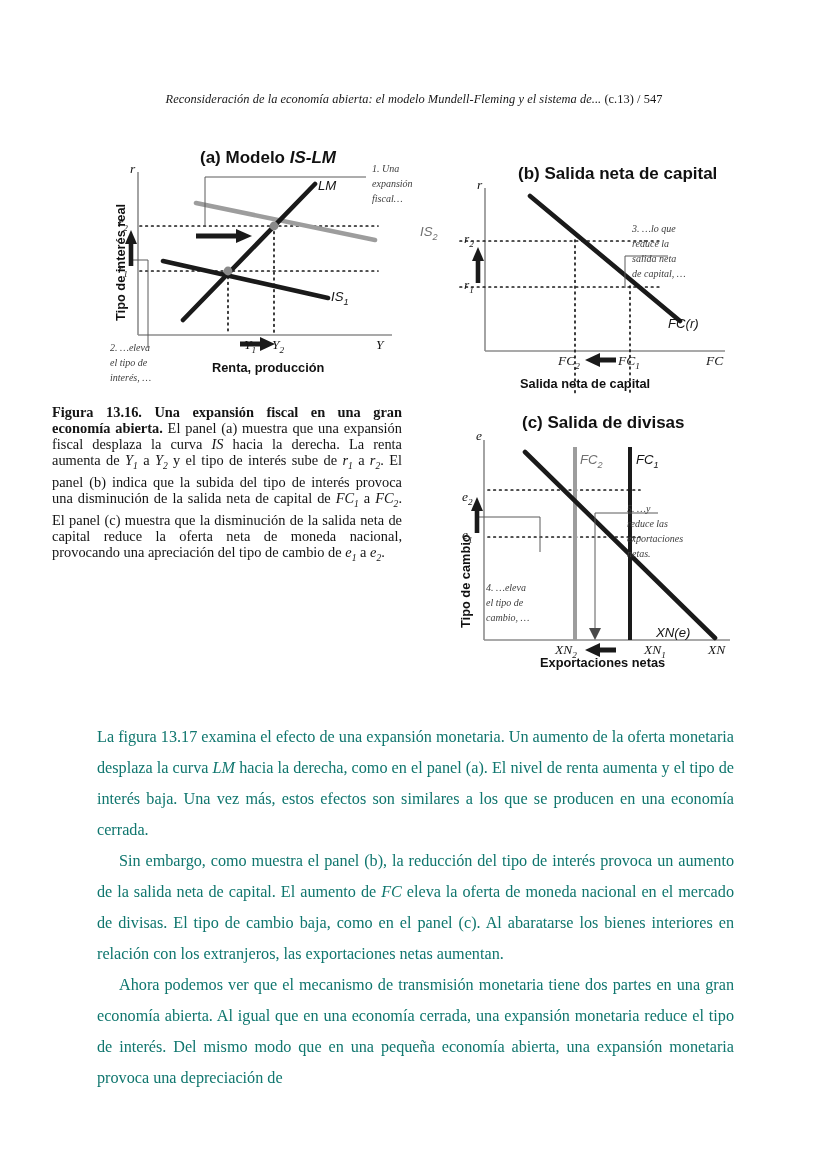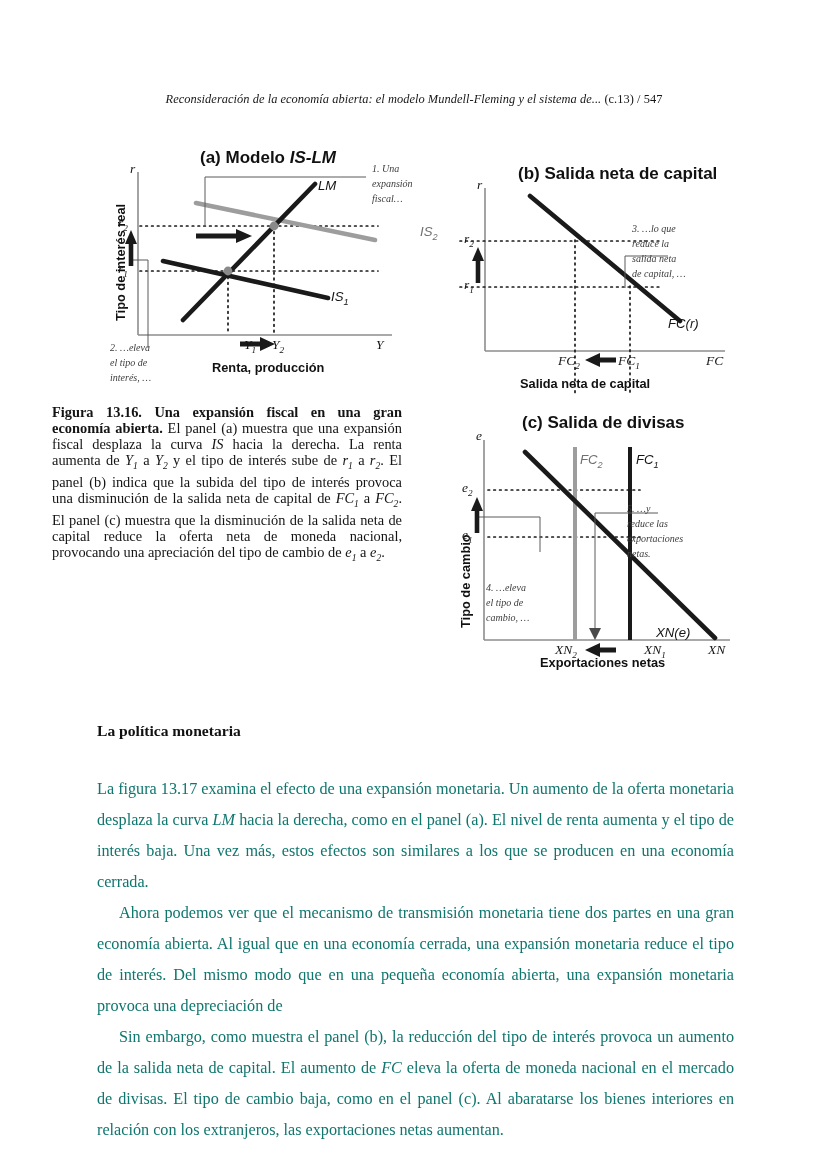--- a/index.html
+++ b/index.html
@@ -321,21 +321,21 @@
         <path d="M57,133 L57,109" stroke="#1a1a1a" stroke-width="4.6" fill="none"></path>
         <path d="M51,111 L57,97 L63,111 Z" fill="#1a1a1a"></path>
       </g>
       <g>
         <path d="M196,250 L178,250" stroke="#1a1a1a" stroke-width="5" fill="none"></path>
         <path d="M180,243 L165,250 L180,257 Z" fill="#1a1a1a"></path>
       </g>
     </svg>
 
     <div class="ax-label" style="left:56px;top:28px;">e</div>
-    <div class="ax-label" style="left:42px;top:80px;">
+    <div class="ax-label" style="left:42px;top:89px;">
       <span>e</span><sub>2</sub>
     </div>
     <div class="ax-label" style="left:42px;top:127px;">
       <span>e</span><sub>1</sub>
     </div>
     <div class="ax-label" style="left:135px;top:242px;">
       <span>XN</span><sub>2</sub>
     </div>
     <div class="ax-label" style="left:196px;top:242px;margin-left:28px;">
       <span>XN</span><sub>1</sub>
@@ -361,24 +361,23 @@
     <div class="axis-name-v" style="left:38px;top:228px;">Tipo de cambio</div>
     <div class="axis-name" style="left:120px;top:255px;">Exportaciones netas</div>
   </div>
 
   <div class="caption">
     <b><span>Figura 13.16.</span> <span>Una expansión fiscal en una gran economía abierta.</span></b><span> El panel (a) muestra que una expansión fiscal desplaza la curva </span><i>IS</i><span> hacia la derecha. La renta aumenta de </span><i>Y</i><sub>1</sub><span> a </span><i>Y</i><sub>2</sub><span> y el tipo de interés sube de </span><i>r</i><sub>1</sub><span> a </span><i>r</i><sub>2</sub><span>. El panel (b) indica que la subida del tipo de interés provoca una disminución de la salida neta de capital de </span><i>FC</i><sub>1</sub><span> a </span><i>FC</i><sub>2</sub><span>. El panel (c) muestra que la disminución de la salida neta de capital reduce la oferta neta de moneda nacional, provocando una apreciación del tipo de cambio de </span><i>e</i><sub>1</sub><span> a </span><i>e</i><sub>2</sub><span>.</span>
   </div>
 </div>
 
 <div class="body-col">
-  <h2 class="section-head">La política monetaria</h2>
 
   <p class="body-p" style="margin-bottom:0;">
     <span>La figura 13.17 examina el efecto de una expansión monetaria. Un aumento de la oferta monetaria desplaza la curva </span><i>LM</i><span> hacia la derecha, como en el panel (a). El nivel de renta aumenta y el tipo de interés baja. Una vez más, estos efectos son similares a los que se producen en una economía cerrada.</span>
   </p>
 
-  <p class="body-p indent">Ahora podemos ver que el mecanismo de transmisión monetaria tiene dos partes en una gran economía abierta. Al igual que en una economía cerrada, una expansión monetaria reduce el tipo de interés. Del mismo modo que en una pequeña economía abierta, una expansión monetaria provoca una depreciación de</p>
-
   <p class="body-p indent" style="margin-bottom:0;">
     <span>Sin embargo, como muestra el panel (b), la reducción del tipo de interés provoca un aumento de la salida neta de capital. El aumento de </span><i>FC</i><span> eleva la oferta de moneda nacional en el mercado de divisas. El tipo de cambio baja, como en el panel (c). Al abaratarse los bienes interiores en relación con los extranjeros, las exportaciones netas aumentan.</span>
   </p>
+
+  <p class="body-p indent">Ahora podemos ver que el mecanismo de transmisión monetaria tiene dos partes en una gran economía abierta. Al igual que en una economía cerrada, una expansión monetaria reduce el tipo de interés. Del mismo modo que en una pequeña economía abierta, una expansión monetaria provoca una depreciación de</p>
 </div>
 
 </body></html>

